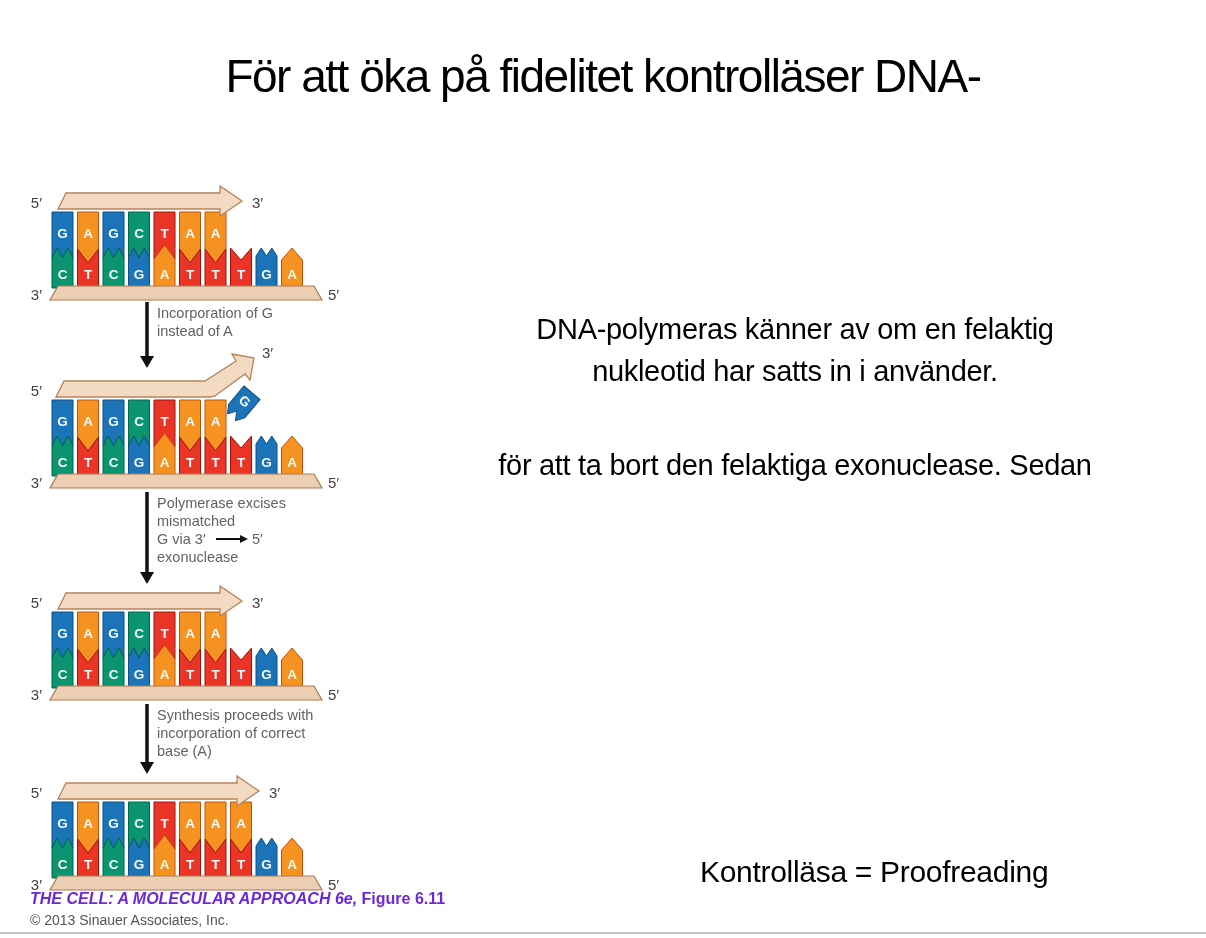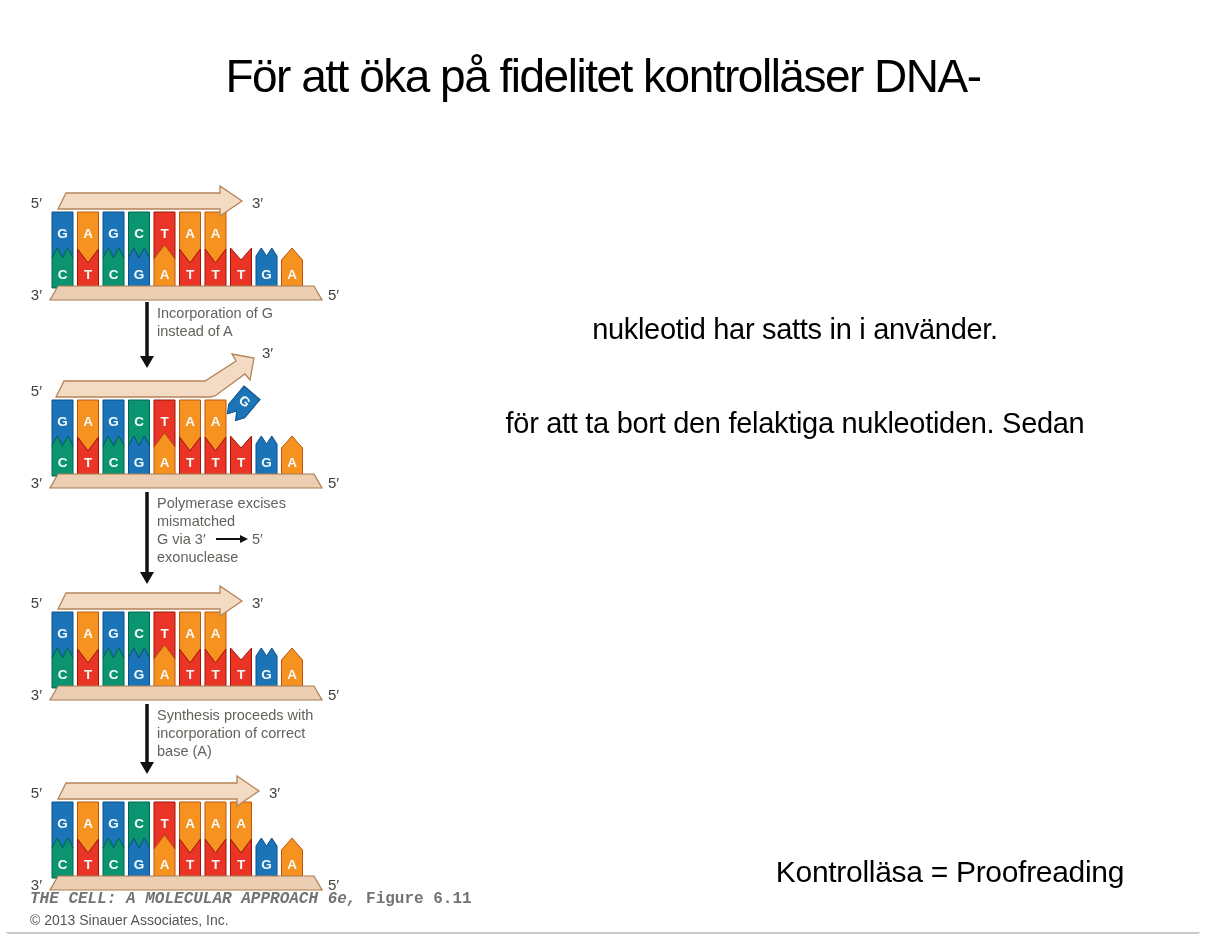--- a/index.html
+++ b/index.html
@@ -1,28 +1,28 @@
 <!DOCTYPE html>
 <html><head>
 <meta charset="utf-8">
 <style>
   html,body{margin:0;padding:0;background:#ffffff;}
   .slide{position:relative;width:1206px;height:938px;background:#ffffff;overflow:hidden;
-         font-family:"Liberation Sans",sans-serif;color:#111;border-radius:20px;}
+         font-family:"Liberation Sans",sans-serif;color:#111;}
   .title{position:absolute;top:18px;left:0;width:1206px;text-align:center;
          font-size:46px;line-height:1.18;font-weight:400;letter-spacing:-1.5px;color:#000;}
   .title span{display:block;}
   .right-col{position:absolute;left:450px;top:308px;width:690px;text-align:center;
              font-size:29px;line-height:1.45;letter-spacing:-0.3px;color:#000;}
   .right-col .para{margin:0 0 52px 0;}
   .right-col .para span{display:block;white-space:nowrap;}
-  .proofnote{position:absolute;left:700px;top:855px;width:500px;text-align:center;
+  .proofnote{position:absolute;left:700px;top:855px;width:500px;
              font-size:30px;letter-spacing:-0.3px;color:#000;}
   .figwrap{position:absolute;left:14px;top:180px;width:426px;height:724px;}
-  .figcaption{position:absolute;left:30px;top:890px;font-size:16px;color:#737373;white-space:nowrap;font-family:Liberation Mono, monospace;}
+  .figcaption{position:absolute;left:30px;top:890px;font-size:16px;color:#6d28d9;white-space:nowrap;}
   .figcaption .cap-main{font-weight:700;font-style:italic;}
   .figcaption .cap-fig{font-weight:700;}
   .figcopy{position:absolute;left:30px;top:912px;font-size:14px;color:#555;}
   .bottom-edge{position:absolute;left:0;top:932px;width:1206px;height:2px;background:#c6c9ce;}
 </style>
 </head>
 <body>
 
 <div class="slide">
 
@@ -233,23 +233,24 @@
       </svg>
   </div>
 
   <div class="figcaption">
     <span class="cap-main">THE CELL: A MOLECULAR APPROACH 6e,</span><span class="cap-fig"> Figure 6.11</span>
   </div>
   <div class="figcopy">© 2013 Sinauer Associates, Inc.</div>
 
   <div class="right-col">
     <p class="para">
+      <span>DNA-polymeras känner av om en felaktig</span>
       <span>nukleotid har satts in i använder.</span>
     </p>
     <p class="para">
-      <span>för att ta bort den felaktiga nukleotiden. Sedan</span>
+      <span>för att ta bort den felaktiga exonuclease. Sedan</span>
     </p>
   </div>
 
   <div class="proofnote">Kontrolläsa = Proofreading</div>
 
   <div class="bottom-edge"></div>
 </div>
 
 </body></html>

